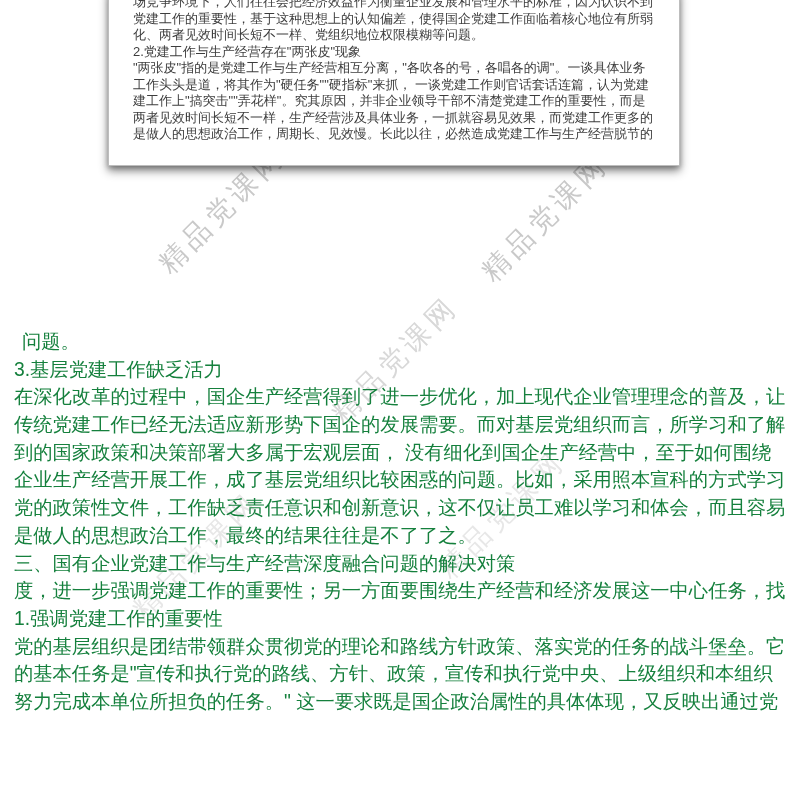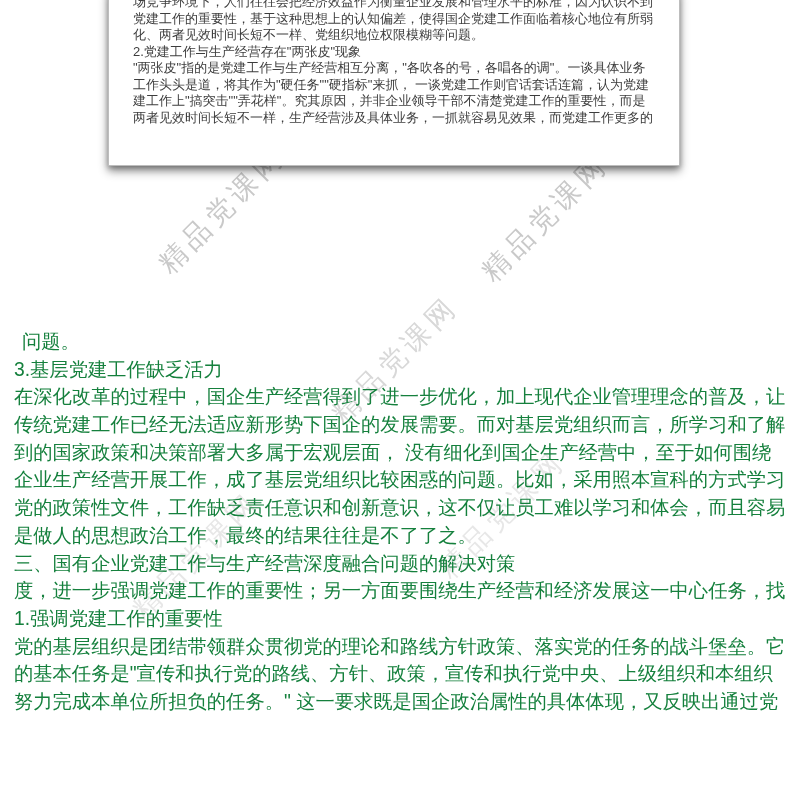--- a/index.html
+++ b/index.html
@@ -93,20 +93,21 @@
 
 <div class="doc-page">
   <div class="pline">场竞争环境下，人们往往会把经济效益作为衡量企业发展和管理水平的标准，因为认识不到</div>
   <div class="pline">党建工作的重要性，基于这种思想上的认知偏差，使得国企党建工作面临着核心地位有所弱</div>
   <div class="pline">化、两者见效时间长短不一样、党组织地位权限模糊等问题。</div>
   <div class="pline">2.党建工作与生产经营存在"两张皮"现象</div>
   <div class="pline">"两张皮"指的是党建工作与生产经营相互分离，"各吹各的号，各唱各的调"。一谈具体业务</div>
   <div class="pline">工作头头是道，将其作为"硬任务""硬指标"来抓， 一谈党建工作则官话套话连篇，认为党建</div>
   <div class="pline">建工作上"搞突击""弄花样"。究其原因，并非企业领导干部不清楚党建工作的重要性，而是</div>
   <div class="pline">两者见效时间长短不一样，生产经营涉及具体业务，一抓就容易见效果，而党建工作更多的</div>
+  <div class="pline">是做人的思想政治工作，周期长、见效慢。长此以往，必然造成党建工作与生产经营脱节的</div>
 </div>
 
 <div class="body-text">
   <div class="bline indented">问题。</div>
   <div class="bline">3.基层党建工作缺乏活力</div>
   <div class="bline">在深化改革的过程中，国企生产经营得到了进一步优化，加上现代企业管理理念的普及，让</div>
   <div class="bline">传统党建工作已经无法适应新形势下国企的发展需要。而对基层党组织而言，所学习和了解</div>
   <div class="bline">到的国家政策和决策部署大多属于宏观层面， 没有细化到国企生产经营中，至于如何围绕</div>
   <div class="bline">企业生产经营开展工作，成了基层党组织比较困惑的问题。比如，采用照本宣科的方式学习</div>
   <div class="bline">党的政策性文件，工作缺乏责任意识和创新意识，这不仅让员工难以学习和体会，而且容易</div>

